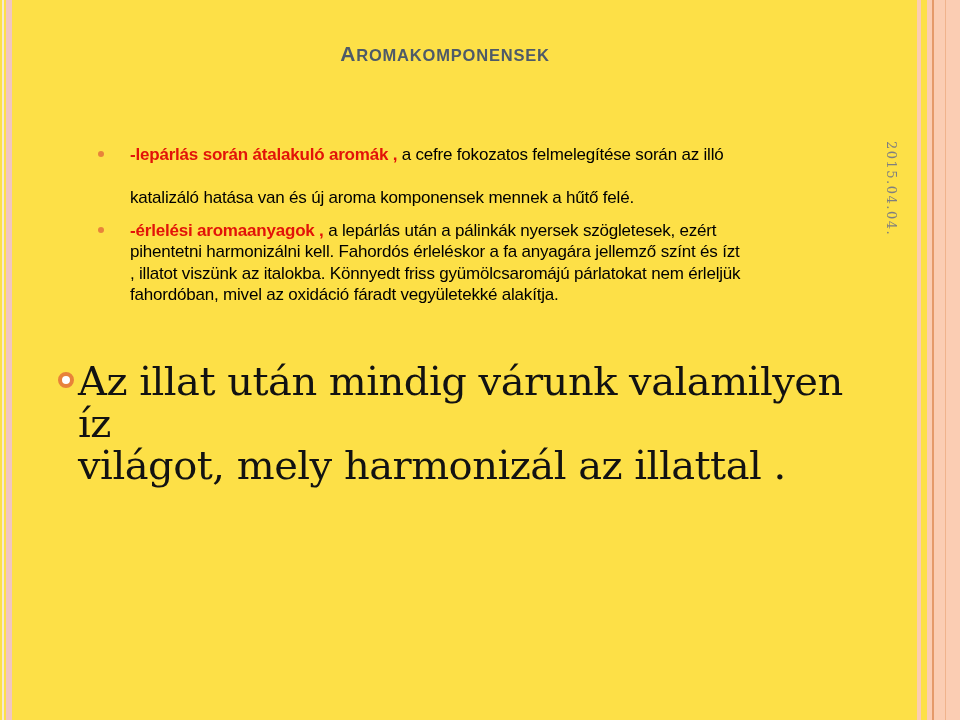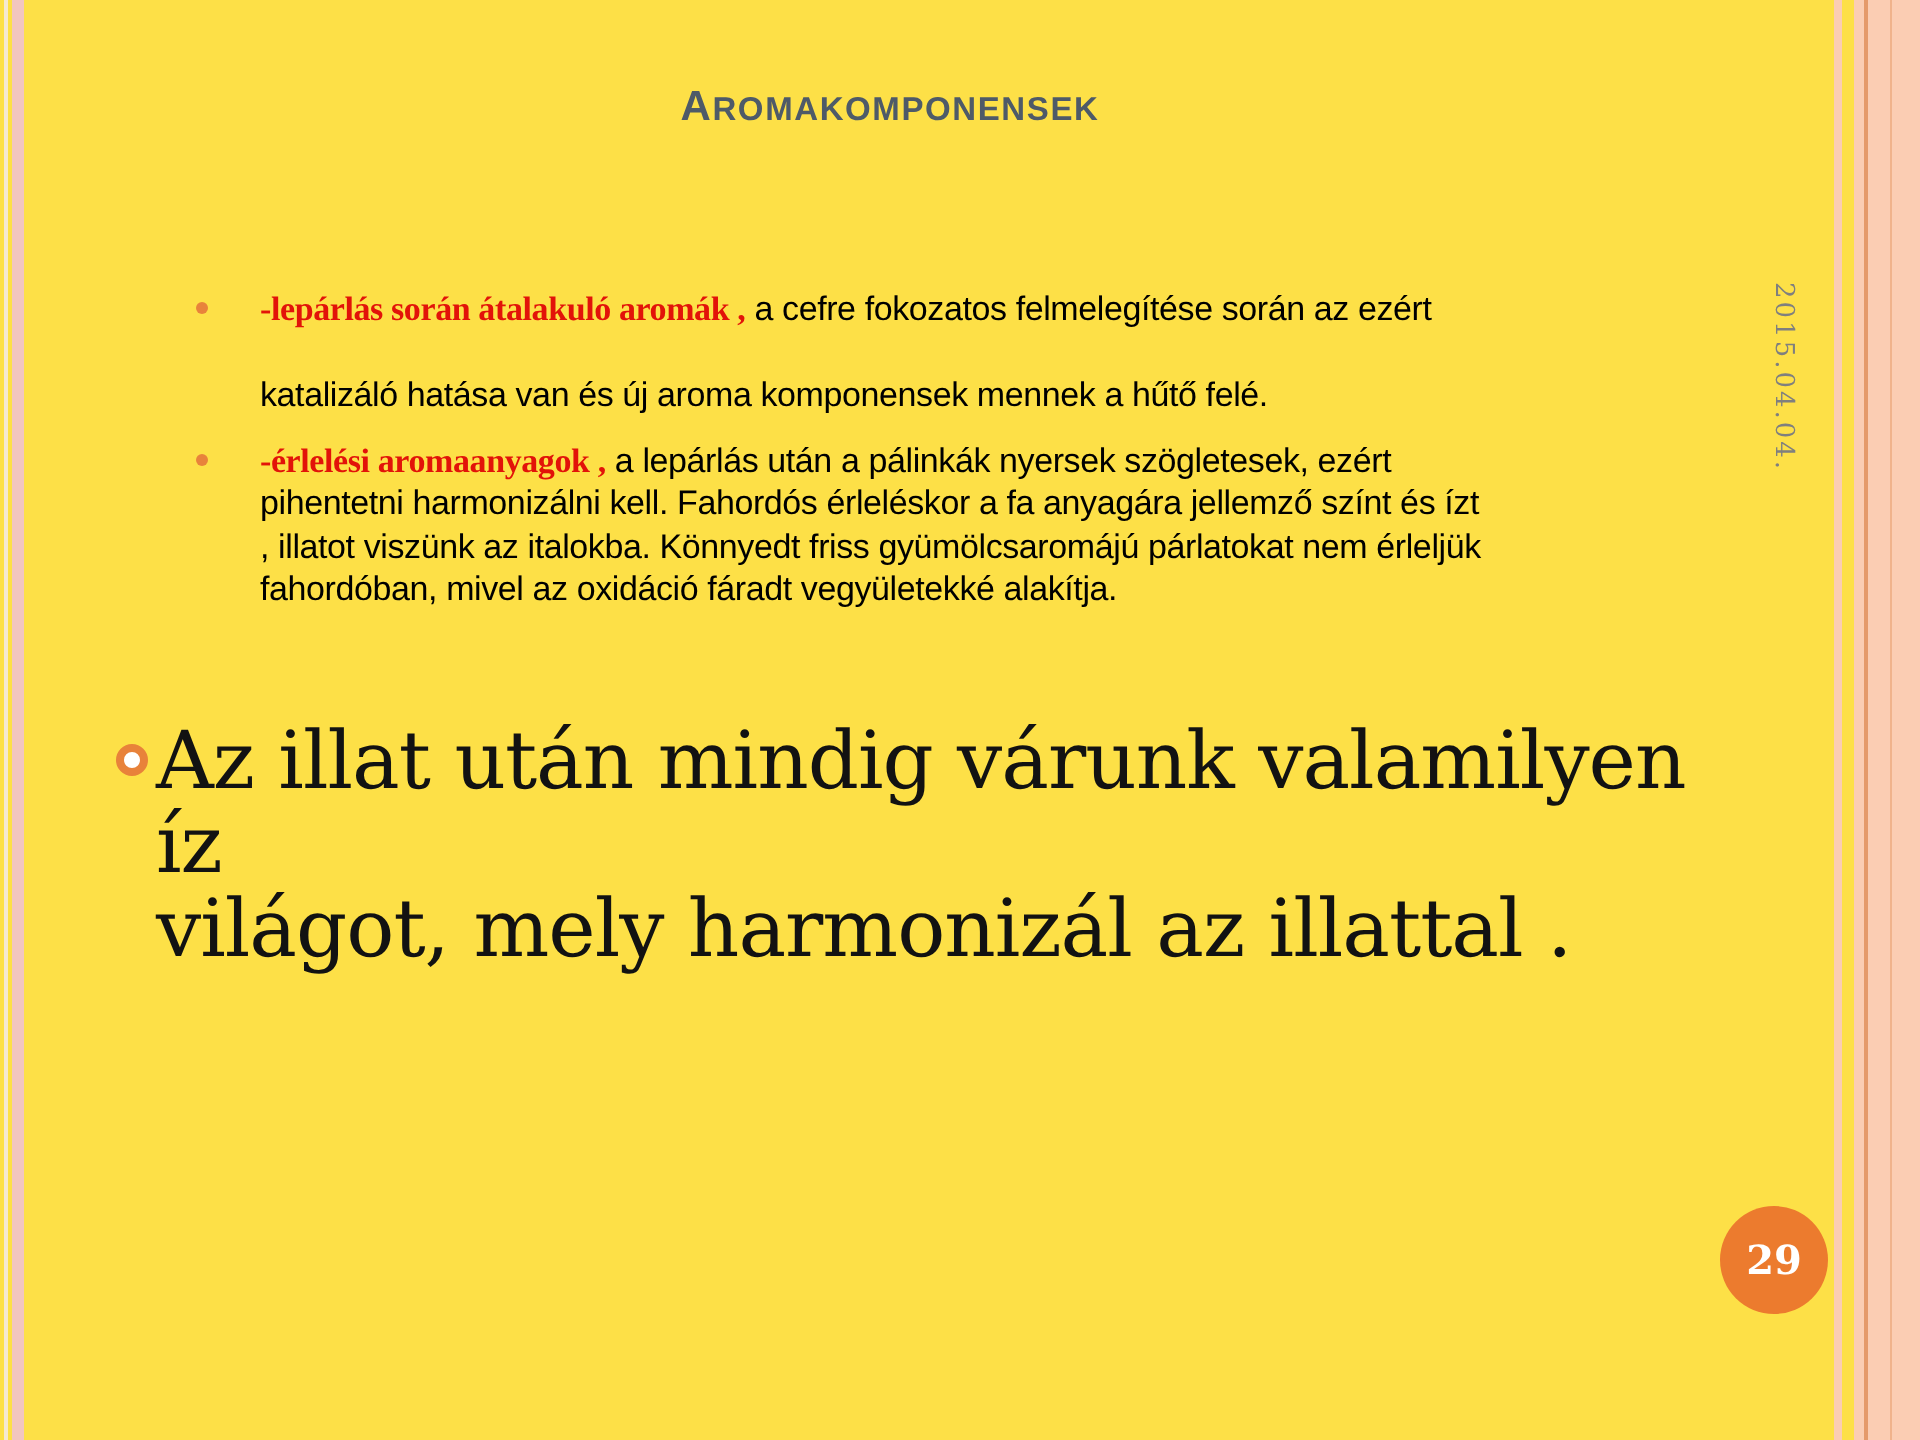--- a/index.html
+++ b/index.html
@@ -36,21 +36,21 @@
   
   .small-bullets {
     position:absolute; left:96px; top:144px; width:770px;
     font-size:17px; line-height:21.5px; letter-spacing:-0.2px; color:#000000;
   }
   .sb-item { position:relative; padding-left:34px; margin-bottom:11px; }
   .sb-dot {
     position:absolute; left:2px; top:7px; width:6px; height:6px;
     border-radius:50%; background:#e8833b;
   }
-  .small-bullets .red { color:#e21309; font-weight:bold;font-family:Liberation Serif, serif; }
+  .small-bullets .red { color:#e21309; font-weight:bold; }
 
   
   .large-bullets {
     position:absolute; left:58px; top:360px; width:820px;
     font-family:"DejaVu Serif", serif; font-size:40px; line-height:42px;
     color:#121212; letter-spacing:-0.5px;
   }
   .lb-item { position:relative; padding-left:20px; margin-bottom:14px; }
   .lb-ring {
     position:absolute; left:0; top:12px; width:8px; height:8px;
@@ -82,32 +82,29 @@
 
   <div class="title">
     <span class="t-initial">A</span><span class="t-rest">ROMAKOMPONENSEK</span>
   </div>
 
   <div class="slide-date">2015.04.04.</div>
 
   <div class="small-bullets">
     <div class="sb-item">
       <span class="sb-dot"></span>
-      <div class="sb-text"><span class="red">-lepárlás során átalakuló aromák ,</span><span class=""> a cefre fokozatos felmelegítése során az ezért</span><br><br><span class="">katalizáló hatása van és új aroma komponensek mennek a hűtő felé.</span></div>
+      <div class="sb-text"><span class="red">-lepárlás során átalakuló aromák ,</span><span class=""> a cefre fokozatos felmelegítése során az illó</span><br><br><span class="">katalizáló hatása van és új aroma komponensek mennek a hűtő felé.</span></div>
     </div>
     <div class="sb-item">
       <span class="sb-dot"></span>
       <div class="sb-text"><span class="red">-érlelési aromaanyagok ,</span><span class=""> a lepárlás után  a pálinkák nyersek szögletesek, ezért</span><br><span class="">pihentetni harmonizálni kell. Fahordós érleléskor  a fa anyagára jellemző színt és ízt</span><br><span class="">, illatot viszünk az italokba. Könnyedt friss gyümölcsaromájú párlatokat nem érleljük</span><br><span class="">fahordóban, mivel az oxidáció fáradt vegyületekké alakítja.</span></div>
     </div>
   </div>
 
   <div class="large-bullets">
     <div class="lb-item">
       <span class="lb-ring"></span>
       <div class="lb-text">Az illat után mindig várunk valamilyen íz<br>világot, mely harmonizál az illattal .</div>
     </div>
   </div>
 
-  <div class="page-badge">
-    <span>29</span>
-  </div>
 
 </div>
 
 </body></html>

